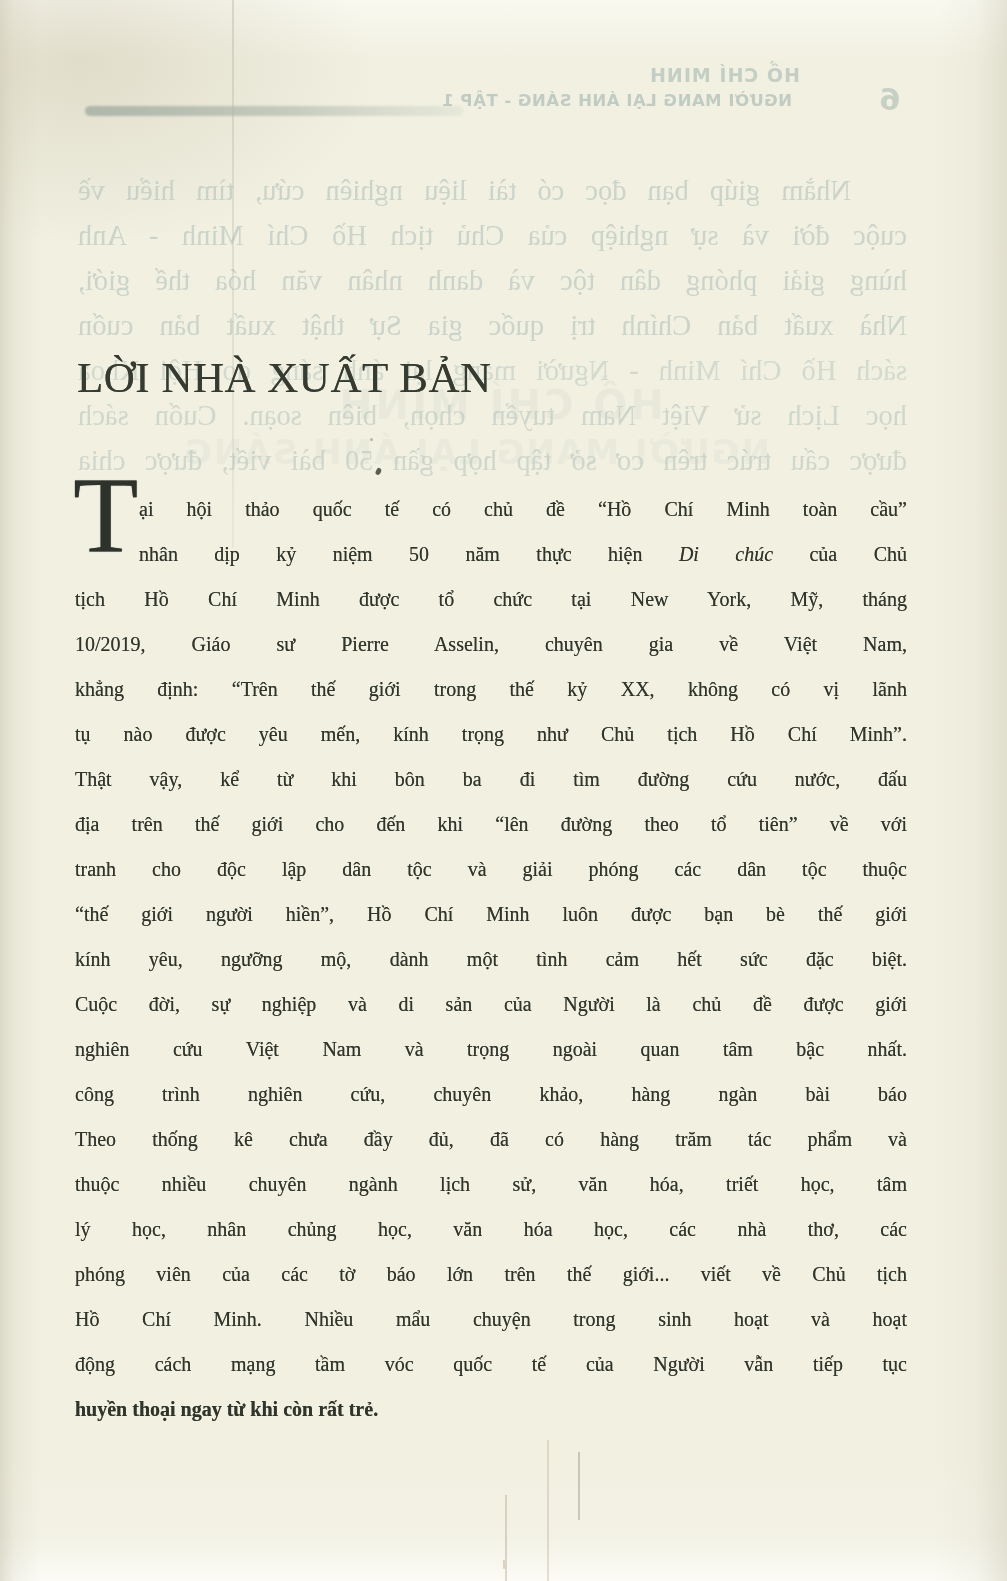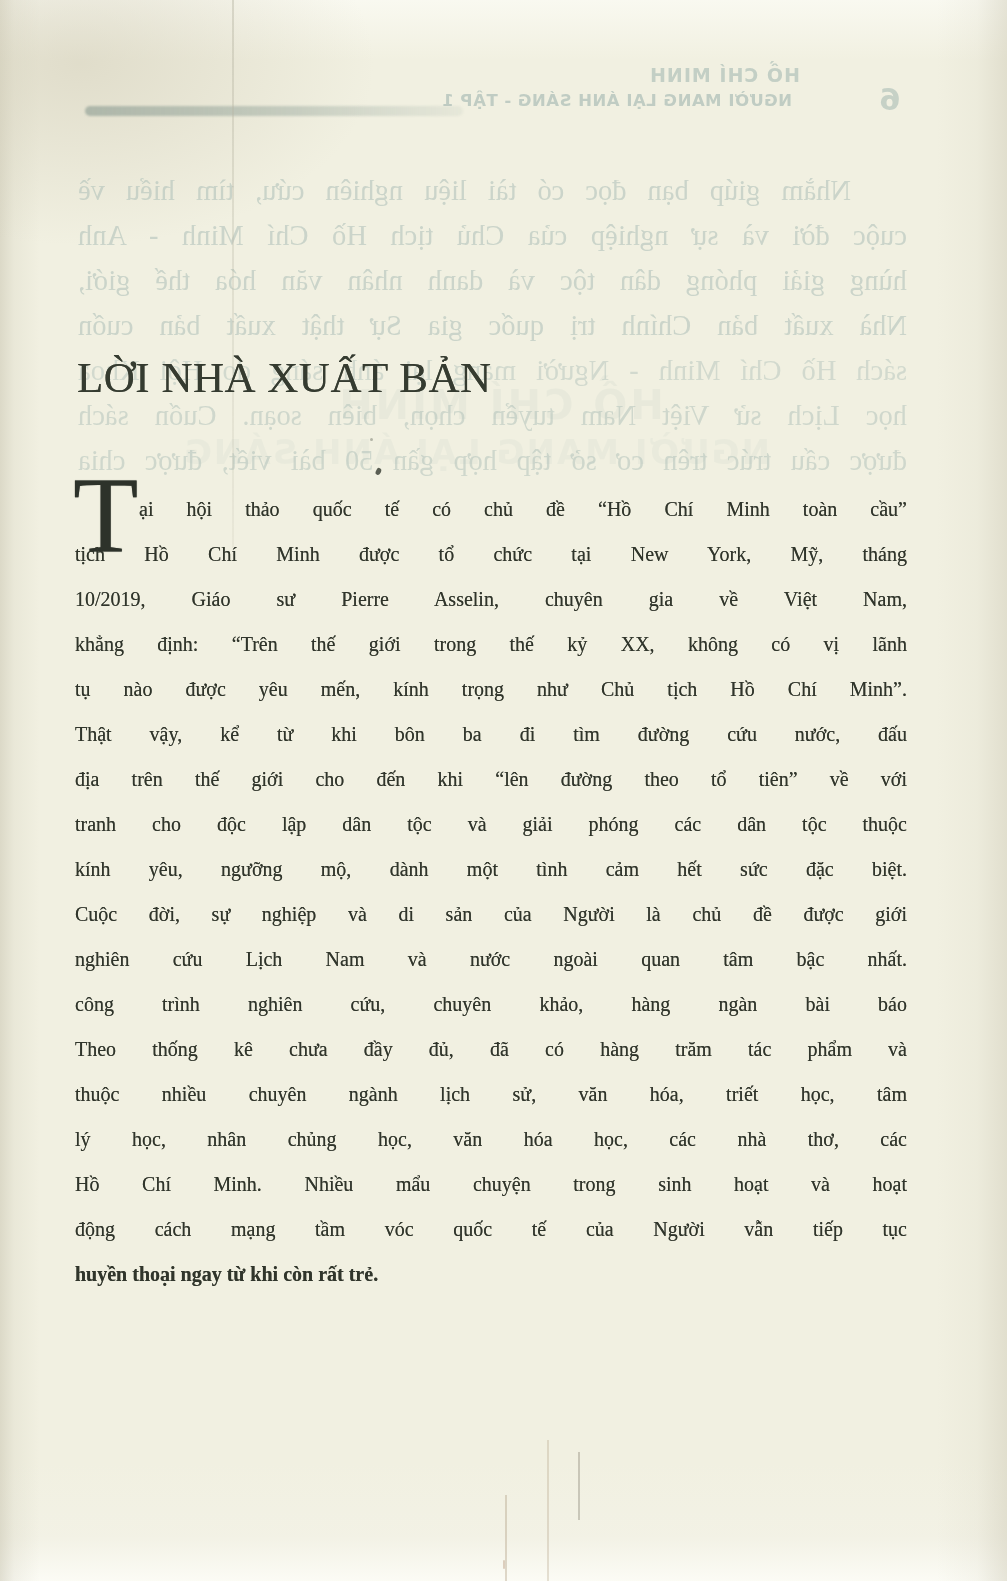--- a/index.html
+++ b/index.html
@@ -103,32 +103,35 @@
   <div class="speck p1"></div>
   <div class="speck p2"></div>
   <div class="speck p3"></div>
 
   <div class="heading">LỜI NHÀ XUẤT BẢN</div>
 
   <div class="dropcap">T</div>
 
   <div class="bodyblock">
     <div class="bline indent">ại hội thảo quốc tế có chủ đề “Hồ Chí Minh toàn cầu”</div>
+    <div class="bline indent"><span>nhân dịp kỷ niệm 50 năm thực hiện </span><span class="ital">Di chúc</span><span> của Chủ</span></div>
     <div class="bline">tịch Hồ Chí Minh được tổ chức tại New York, Mỹ, tháng</div>
     <div class="bline">10/2019, Giáo sư Pierre Asselin, chuyên gia về Việt Nam,</div>
     <div class="bline">khẳng định: “Trên thế giới trong thế kỷ XX, không có vị lãnh</div>
     <div class="bline">tụ nào được yêu mến, kính trọng như Chủ tịch Hồ Chí Minh”.</div>
     <div class="bline">Thật vậy, kể từ khi bôn ba đi tìm đường cứu nước, đấu</div>
     <div class="bline">địa trên thế giới cho đến khi “lên đường theo tổ tiên” về với</div>
     <div class="bline">tranh cho độc lập dân tộc và giải phóng các dân tộc thuộc</div>
+    <div class="bline">“thế giới người hiền”, Hồ Chí Minh luôn được bạn bè thế giới</div>
     <div class="bline">kính yêu, ngưỡng mộ, dành một tình cảm hết sức đặc biệt.</div>
     <div class="bline">Cuộc đời, sự nghiệp và di sản của Người là chủ đề được giới</div>
-    <div class="bline">nghiên cứu Lịch Nam và nước ngoài quan tâm bậc nhất.</div>
+    <div class="bline">nghiên cứu Việt Nam và trọng ngoài quan tâm bậc nhất.</div>
     <div class="bline">công trình nghiên cứu, chuyên khảo, hàng ngàn bài báo</div>
     <div class="bline">Theo thống kê chưa đầy đủ, đã có hàng trăm tác phẩm và</div>
     <div class="bline">thuộc nhiều chuyên ngành lịch sử, văn hóa, triết học, tâm</div>
     <div class="bline">lý học, nhân chủng học, văn hóa học, các nhà thơ, các</div>
+    <div class="bline">phóng viên của các tờ báo lớn trên thế giới... viết về Chủ tịch</div>
     <div class="bline">Hồ Chí Minh. Nhiều mẩu chuyện trong sinh hoạt và hoạt</div>
     <div class="bline">động cách mạng tầm vóc quốc tế của Người vẫn tiếp tục</div>
     <div class="bline lastline">huyền thoại ngay từ khi còn rất trẻ.</div>
   </div>
 
 </div>
 
 </body></html>

